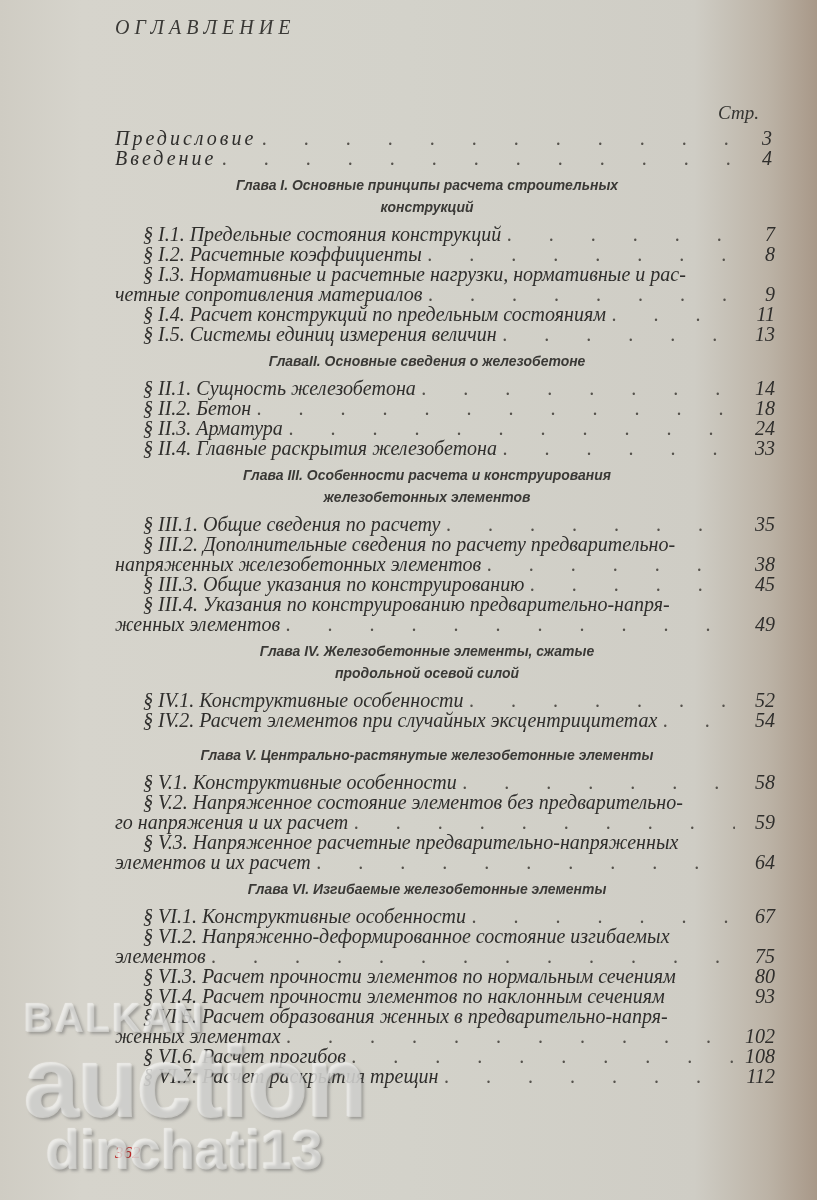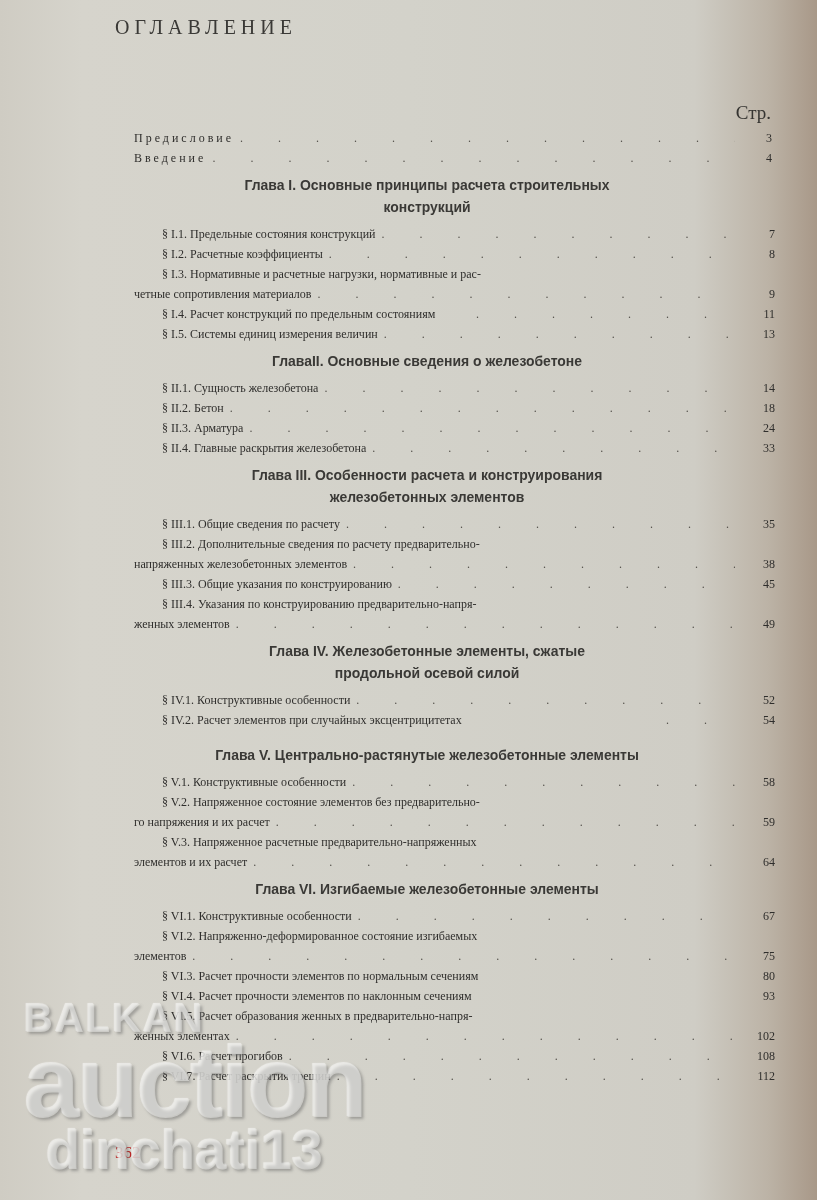--- a/index.html
+++ b/index.html
@@ -9,47 +9,46 @@
       width: 817px; height: 1200px;
       overflow: hidden;
       position: relative;
       background: linear-gradient(90deg, #cfccc3 0%, #d6d4cc 10%, #d3d2ca 50%, #cfcdc5 85%, #bcb3a6 94%, #a89888 100%);
       font-family: "Liberation Serif", "DejaVu Serif", serif;
       color: #2f2e2c;
     }
     .page {
       position: absolute;
       left: 115px; top: 0;
-      width: 660px; height: 900px;
+      width: 660px; height: 900px; font-style: italic;
     }
     .doc-title {
       position: absolute;
       left: 0; top: 16px;
       font-size: 20px;
       letter-spacing: 5px;
       color: #3a3936;
     }
     .pages-header {
       position: absolute;
-      right: 4px; top: 102px;
+      right: 16px; top: 102px;
       font-size: 19px;
       color: #353431;
     }
     .toc {
       position: absolute;
       left: 0; top: 128px; width: 660px;
     }
     .row {
       position: relative;
       display: flex;
       align-items: flex-end;
-      font-size: 12px;
+      font-size: 20px;
       line-height: 20px;
       height: 20px;
-      margin-left: 19px;
     }
     .row.front { letter-spacing: 3px; }
     .row .title { white-space: nowrap; padding-left: 28px; }
     .row.front .title { padding-left: 0; }
     .row .dots {
       flex: 1;
       overflow: hidden;
       white-space: nowrap;
       letter-spacing: 16px;
       text-align: right;

